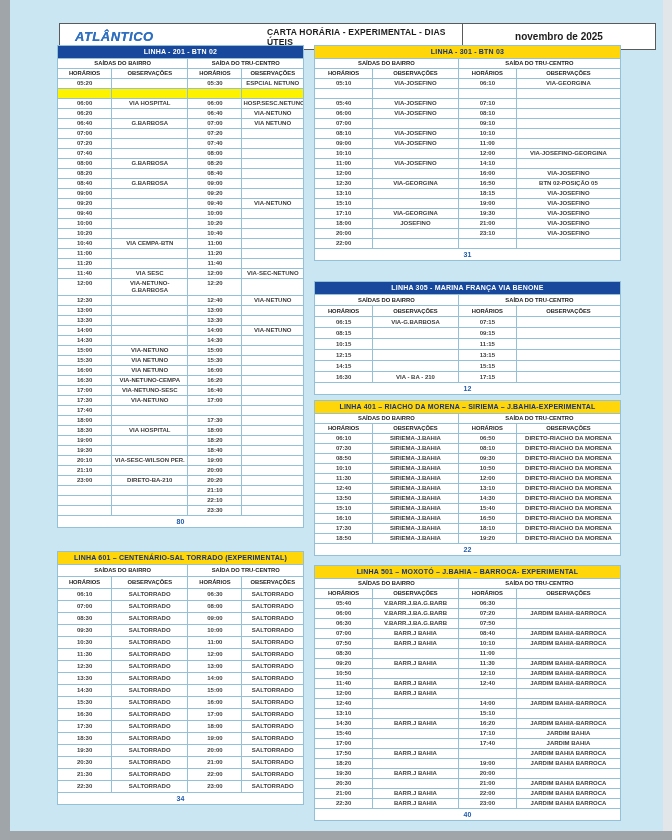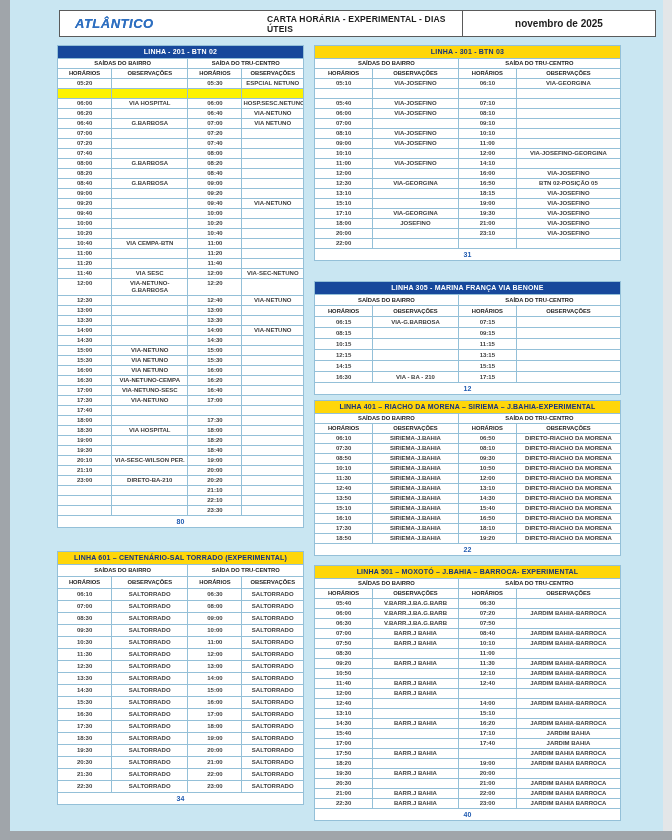--- a/index.html
+++ b/index.html
@@ -4,21 +4,21 @@
 <style>
   html,body{margin:0;padding:0;}
   body{
     width:672px;height:840px;position:relative;overflow:hidden;
     background:var(--c-edge-grey,#a0a5aa);
     font-family:"Liberation Sans",sans-serif;
   }
   .scan{position:absolute;left:10px;top:0;width:653px;height:831px;background:var(--c-page-bg,#c9e6f2);}
   .edge-right{position:absolute;right:0;top:0;width:9px;height:831px;background:#e3e6e8;}
   
-  .hdr{position:absolute;left:59px;top:10px;width:597px;height:27px;background:#fff;
+  .hdr{position:absolute;left:59px;top:23px;width:597px;height:27px;background:#fff;
        border:1px solid #5a5a5a;display:flex;align-items:stretch;box-sizing:border-box;}
   .hdr .logo{width:168px;display:flex;align-items:center;padding-left:15px;
        font-style:italic;font-weight:bold;color:var(--c-logo-blue,#2e6fc0);
        font-size:13px;letter-spacing:.5px;text-shadow:0 0 .4px var(--c-logo-blue,#2e6fc0);}
   .hdr .ttl{flex:1;display:flex;align-items:center;justify-content:center;
        font-weight:bold;font-size:8.5px;color:#1c1c1c;letter-spacing:.2px;margin-left:24px;}
   .hdr .date{width:192px;border-left:1px solid #5a5a5a;display:flex;align-items:center;
        justify-content:center;font-weight:bold;font-size:10px;color:#1c1c1c;}
   
   section.sched{position:absolute;background:#fff;box-sizing:border-box;

